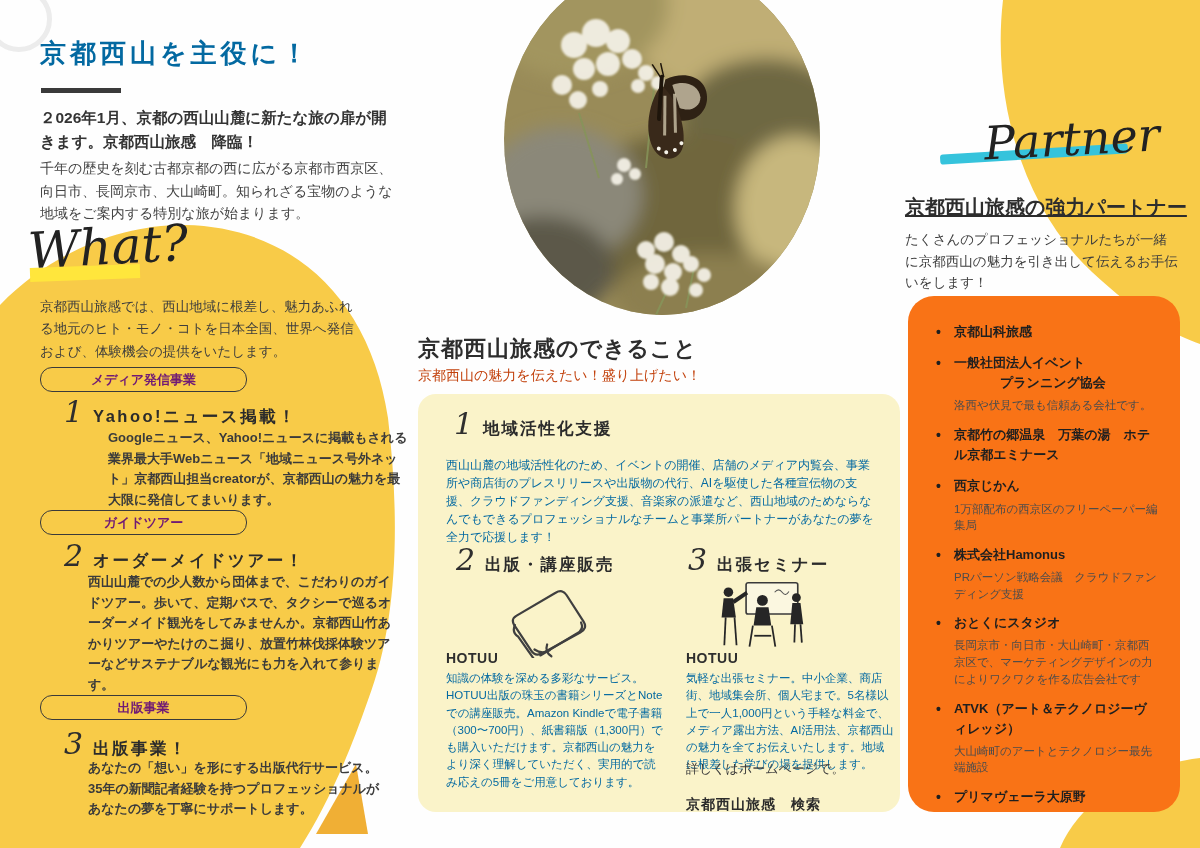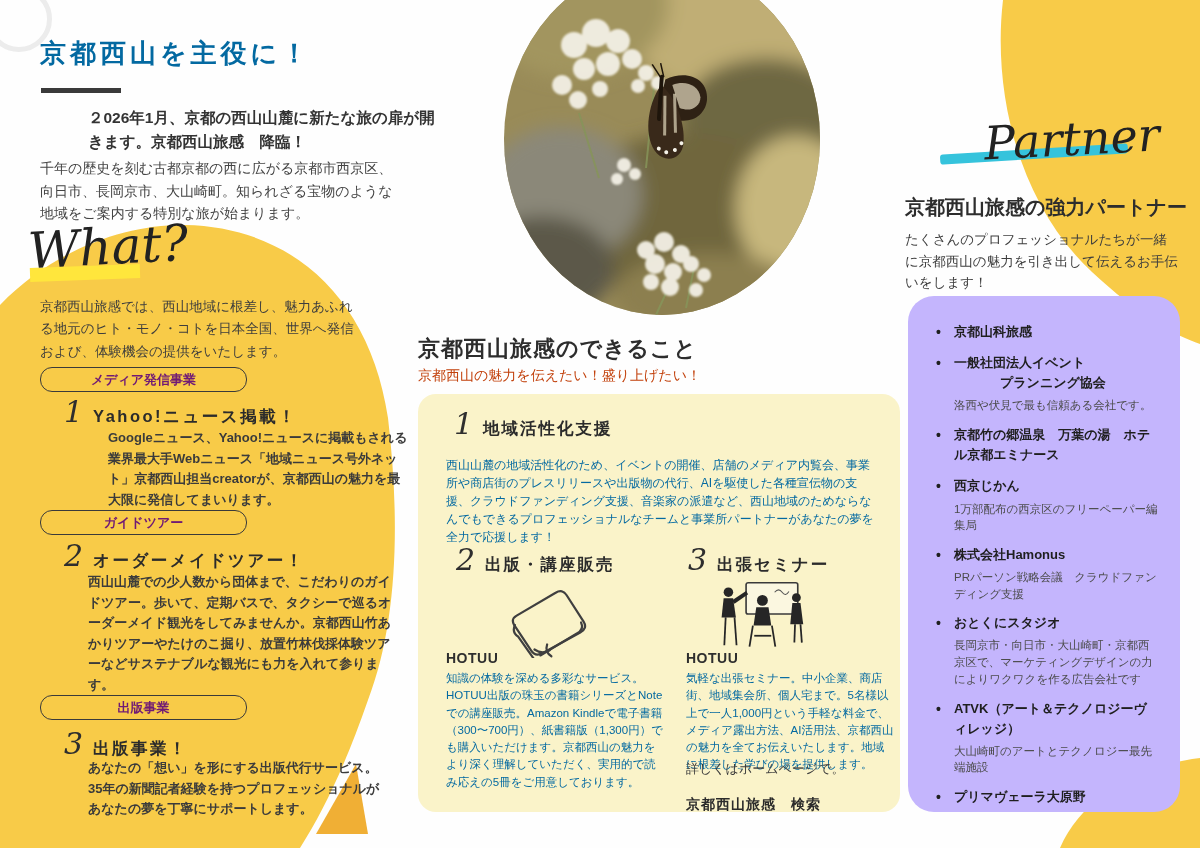--- a/index.html
+++ b/index.html
@@ -5,21 +5,21 @@
   html,body{margin:0;padding:0;background:#e9e9e9;}
   .page{position:relative;width:1200px;height:848px;background:#fefefe;overflow:hidden;
         font-family:"Liberation Sans","DejaVu Sans",sans-serif;color:#3a3a3a;}
   .abs{position:absolute;}
   .blob-layer{position:absolute;inset:0;z-index:0;pointer-events:none;}
   .z1{z-index:1;}
 
   
   .main-title{left:40px;top:36px;font-size:26px;font-weight:800;letter-spacing:4px;color:#0369a1;}
   .title-bar{left:41px;top:88px;width:80px;height:5px;background:#3a3a3a;}
-  .lead-bold{left:40px;top:106px;width:362px;font-size:15.5px;font-weight:700;line-height:1.55;color:#333;margin-left:48px;}
+  .lead-bold{left:40px;top:106px;width:362px;font-size:15.5px;font-weight:700;line-height:1.55;color:#333;}
   .lead-body{left:40px;top:157px;width:364px;font-size:14px;font-weight:400;line-height:1.62;color:#444;}
   .script{font-family:"DejaVu Serif","Liberation Serif",serif;font-style:italic;color:#222;}
   .what-head{left:28px;top:218px;font-size:50px;transform:rotate(-3deg);z-index:2;}
   .what-hl{left:30px;top:266px;width:110px;height:14px;background:#ffe63c;transform:rotate(-2deg);z-index:1;}
   .intro-left{left:40px;top:296px;width:322px;font-size:13.5px;font-weight:500;line-height:1.66;color:#3d3d3d;}
   .pill{left:40px;width:205px;height:23px;border:1.5px solid #3a3a3a;border-radius:12px;
         display:flex;align-items:center;justify-content:center;font-size:13px;font-weight:700;color:#701a75;}
   .num-row{display:flex;align-items:baseline;gap:10px;}
   .num{font-family:"DejaVu Serif","Liberation Serif",serif;font-style:italic;font-size:30px;font-weight:400;color:#2e2e2e;}
   .item-head{font-size:16.5px;font-weight:800;letter-spacing:2.5px;color:#2b2b2b;}
@@ -33,23 +33,23 @@
   .cb{position:absolute;}
   .cream-num-head .item-head{letter-spacing:2px;}
   .brand{font-size:14px;font-weight:800;color:#2e2e2e;letter-spacing:.5px;}
   .small-body{font-size:11.5px;font-weight:500;line-height:1.5;color:#0369a1;}
   .mid-footer1{font-size:13px;font-weight:500;color:#3a3a3a;}
   .mid-footer2{font-size:14px;font-weight:800;color:#2b2b2b;letter-spacing:1px;}
 
   
   .partner-head{left:984px;top:112px;font-size:46px;transform:rotate(-3deg);z-index:2;}
   .partner-hl{left:940px;top:149px;width:188px;height:10px;background:#35c3dc;border-radius:3px;transform:rotate(-3.5deg);z-index:1;}
-  .right-head{left:905px;top:194px;font-size:20px;font-weight:800;color:#2d2d2d;}
+  .right-head{left:905px;top:194px;font-size:20px;font-weight:800;color:#2d2d2d;text-decoration:underline;}
   .right-intro{left:905px;top:229px;width:274px;font-size:13.5px;font-weight:500;line-height:1.6;color:#3d3d3d;}
-  .blue-box{left:908px;top:296px;width:272px;height:516px;background:#c4b5fd;border-radius:26px;z-index:1;
+  .blue-box{left:908px;top:296px;width:272px;height:516px;background:#f97316;border-radius:26px;z-index:1;
             box-sizing:border-box;padding:26px 20px 20px 28px;overflow:hidden;}
   .plist{list-style:none;margin:0;padding:0;}
   .p-name{font-size:13px;font-weight:800;color:#1f1f1f;line-height:1.55;margin-top:11px;position:relative;padding-left:18px;}
   .p-name:first-child{margin-top:0;}
   .p-name::before{content:"•";position:absolute;left:0;top:0;font-size:14px;}
   .p-name .second-line{display:block;margin-left:46px;}
   .p-note{font-size:11.5px;font-weight:400;color:#4c4c4c;line-height:1.45;margin:4px 0 2px 18px;}
 
   .corner-arc{left:-14px;top:-14px;width:56px;height:56px;border:5px solid #ececec;border-radius:50%;z-index:0;}
 </style>

